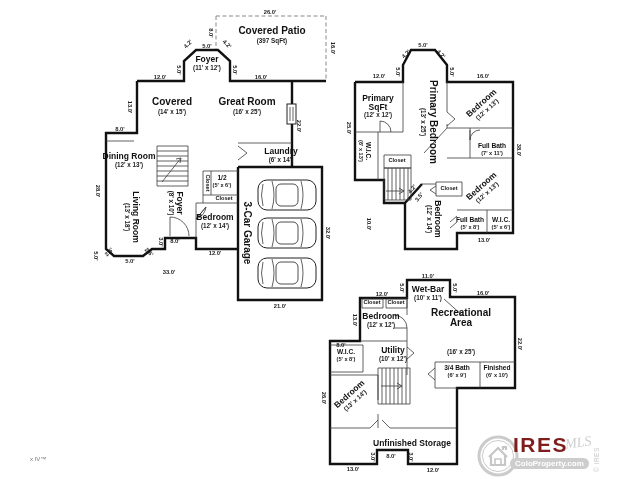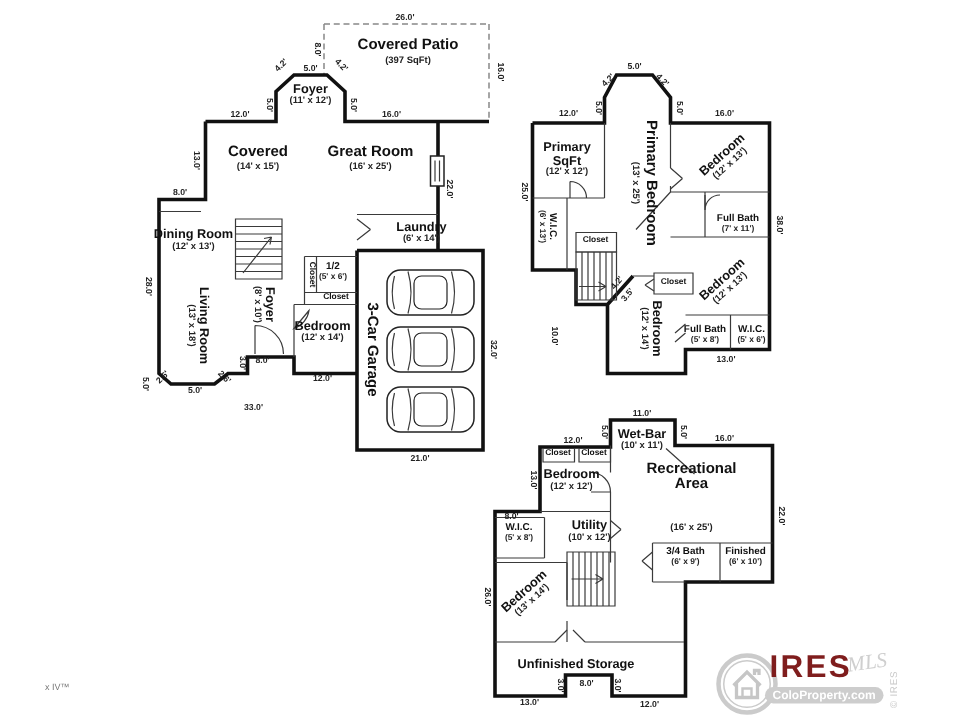--- a/index.html
+++ b/index.html
@@ -296,21 +296,21 @@
         <span class="sz">(13' x 14')</span>
       </div>
       <div class="room-label small" style="left: 457px; top: 372px; transform: translate(-50%, -50%);">
         <span class="nm">3/4 Bath</span>
         <span class="sz">(6' x 9')</span>
       </div>
       <div class="room-label small" style="left: 497px; top: 372px; transform: translate(-50%, -50%);">
         <span class="nm">Finished</span>
         <span class="sz">(6' x 10')</span>
       </div>
-      <div class="room-label" style="left: 384px; top: 443px; transform: translate(-50%, -50%); justify-content: center;">
+      <div class="room-label" style="left: 412px; top: 443px; transform: translate(-50%, -50%); justify-content: center;">
         <span class="nm">Unfinished Storage</span>
       </div>
       <span class="dim" style="left: 428px; top: 276px; transform: translate(-50%, -50%);">11.0'</span>
       <span class="dim" style="left: 402px; top: 288px; transform: translate(-50%, -50%) rotate(90deg);">5.0'</span>
       <span class="dim" style="left: 455px; top: 288px; transform: translate(-50%, -50%) rotate(90deg);">5.0'</span>
       <span class="dim" style="left: 382px; top: 294px; transform: translate(-50%, -50%);">12.0'</span>
       <span class="dim" style="left: 483px; top: 293px; transform: translate(-50%, -50%);">16.0'</span>
       <span class="dim" style="left: 355px; top: 320px; transform: translate(-50%, -50%) rotate(90deg);">13.0'</span>
       <span class="dim" style="left: 341px; top: 345px; transform: translate(-50%, -50%);">8.0'</span>
       <span class="dim" style="left: 324px; top: 398px; transform: translate(-50%, -50%) rotate(90deg);">26.0'</span>

